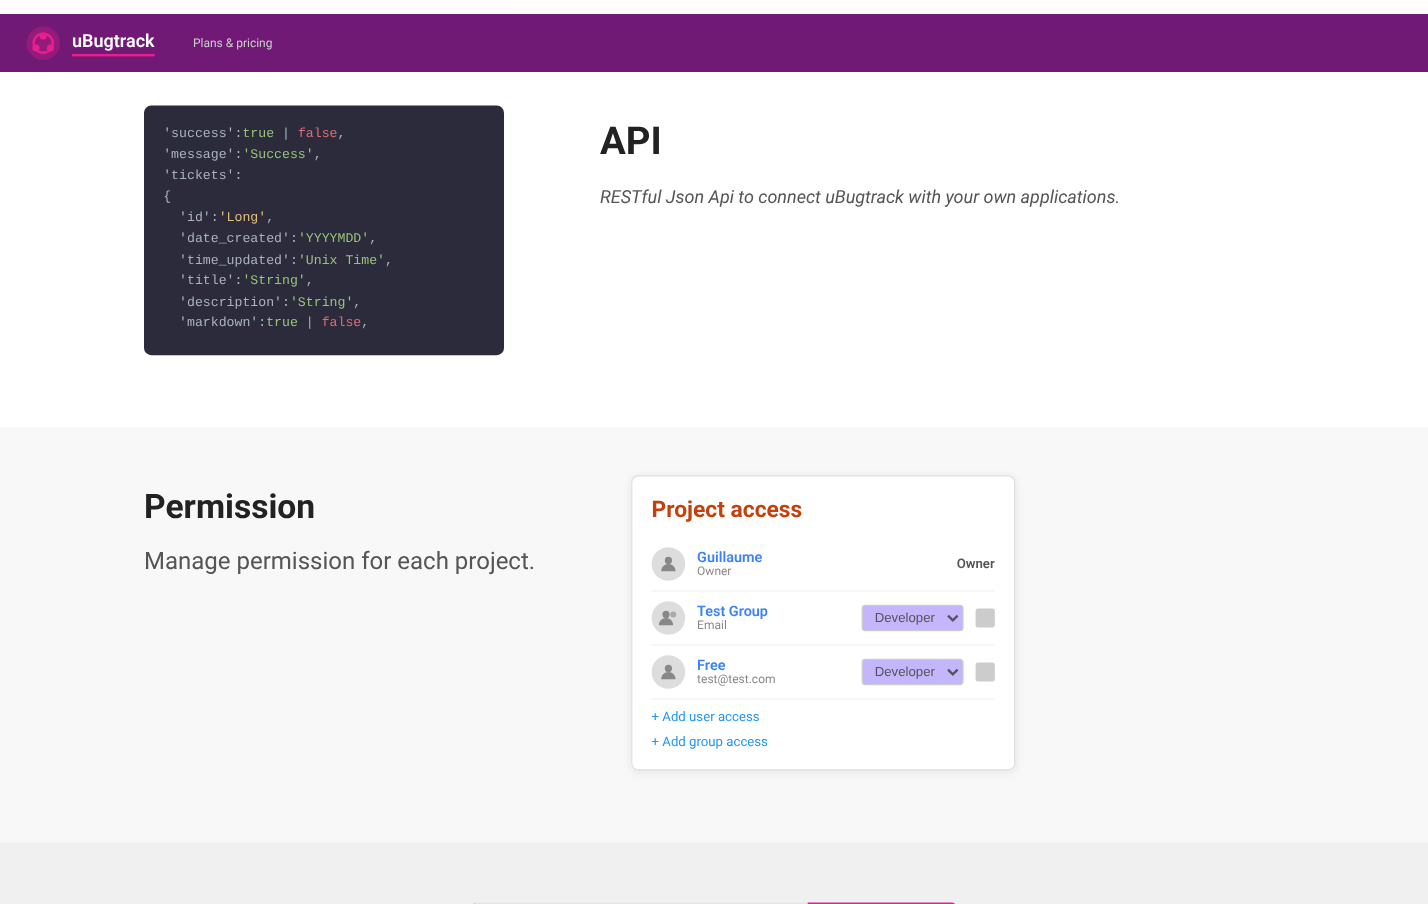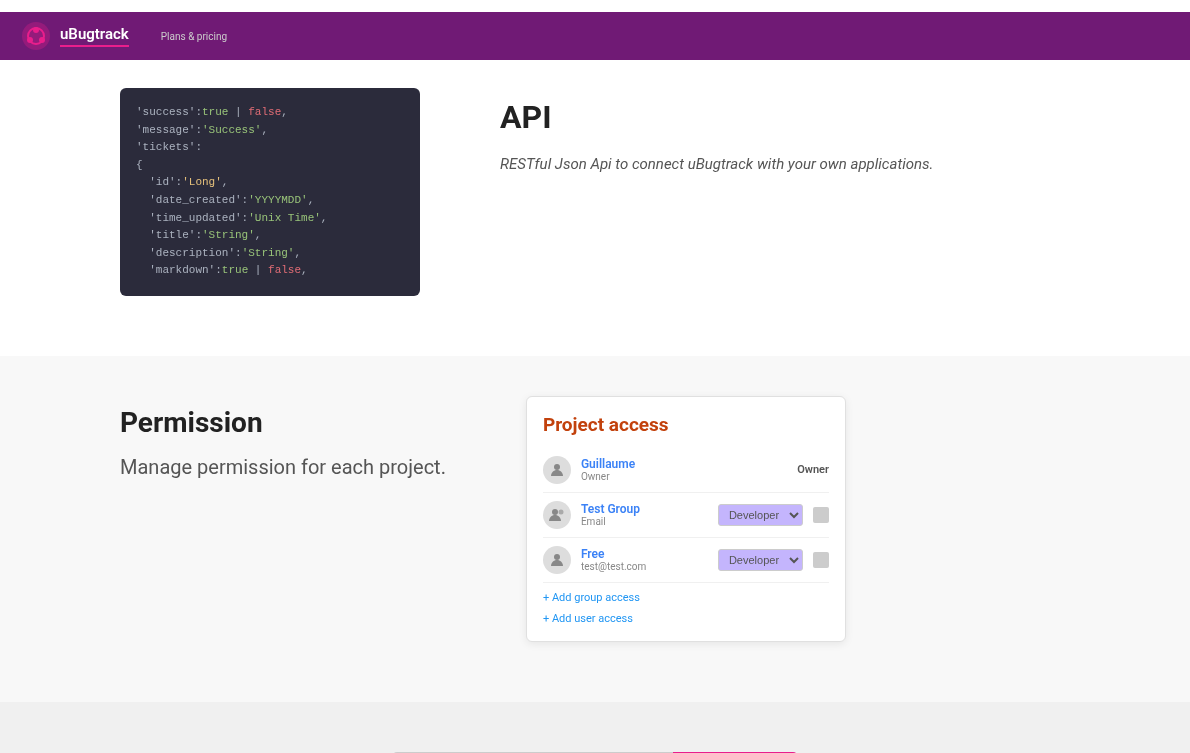--- a/index.html
+++ b/index.html
@@ -324,22 +324,22 @@
           <div class="perm-user-name">Free</div>
           <div class="perm-user-sub">test@test.com</div>
         </div>
         <select class="perm-dropdown">
           <option>Developer</option>
           <option>Owner</option>
         </select>
         <div class="perm-delete"></div>
       </div>
 
+      <span class="perm-add-link">+ Add user access</span>
       <span class="perm-add-link">+ Add group access</span>
-      <span class="perm-add-link">+ Add user access</span>
     </div>
   </section>
 
   <section class="cta-section">
     <div class="cta-form">
       <input class="cta-email-input" type="email" placeholder="Email address" style="">
       <button class="cta-try-btn">Try it free</button>
     </div>
 
   </section>

